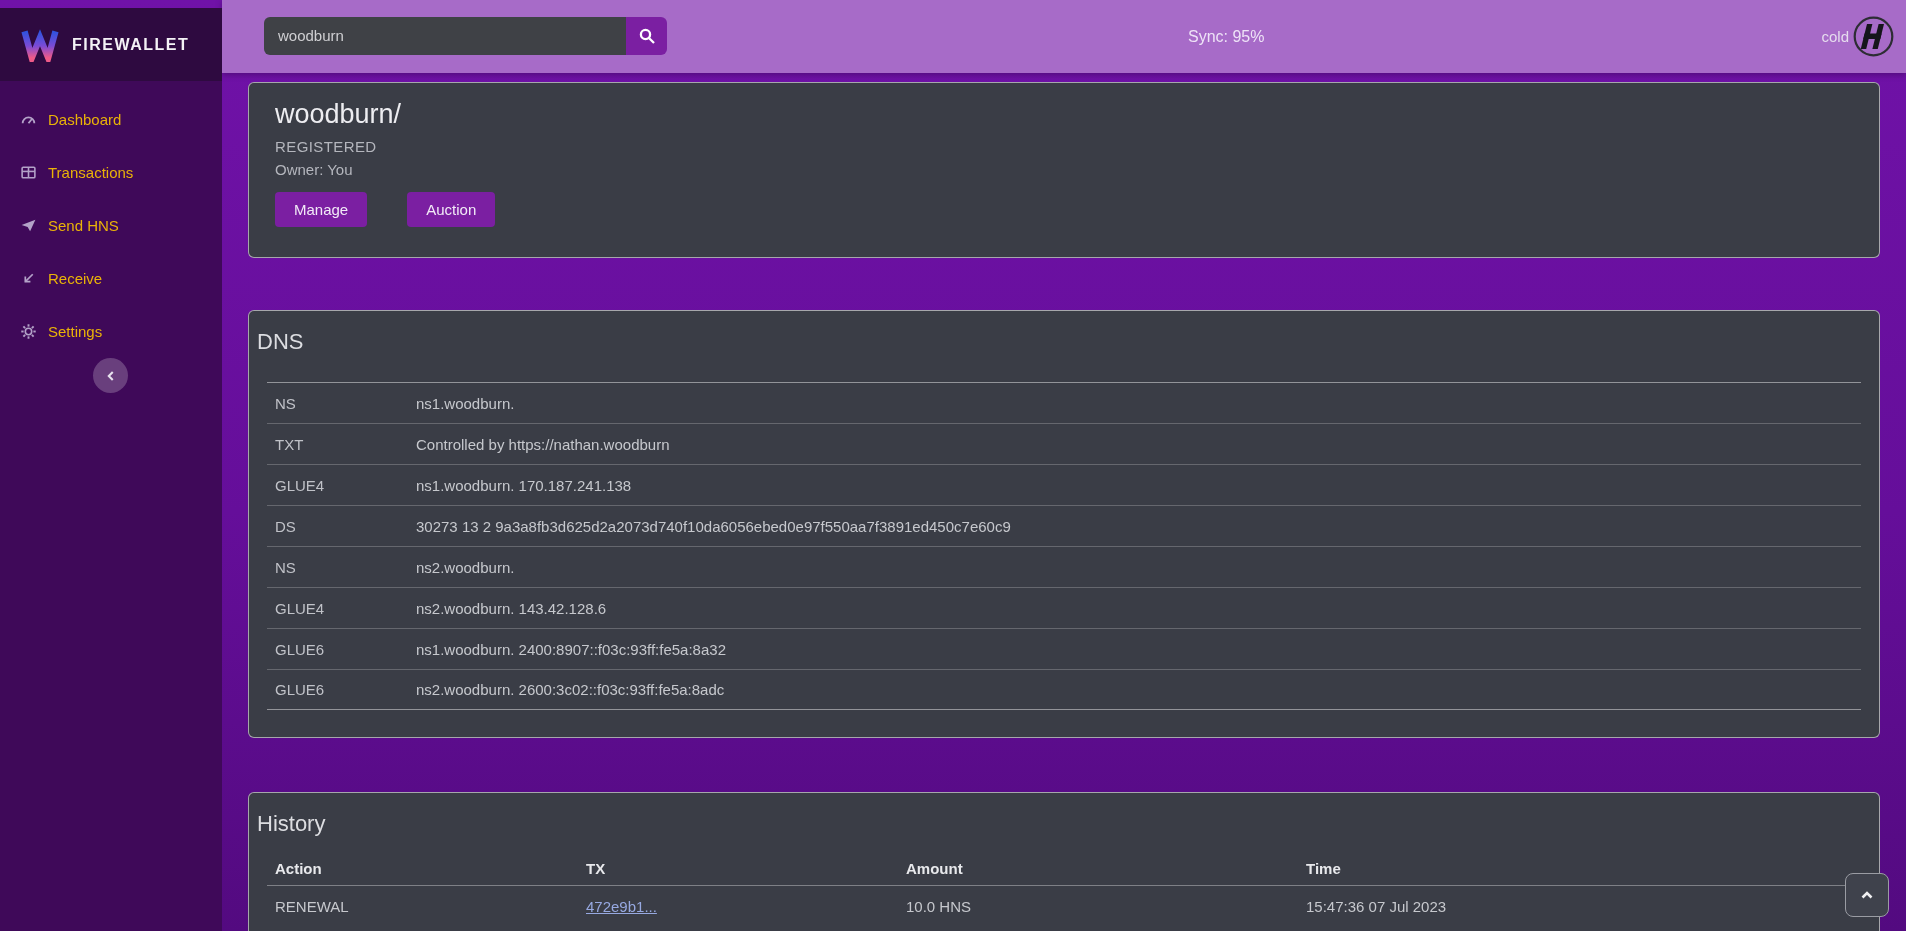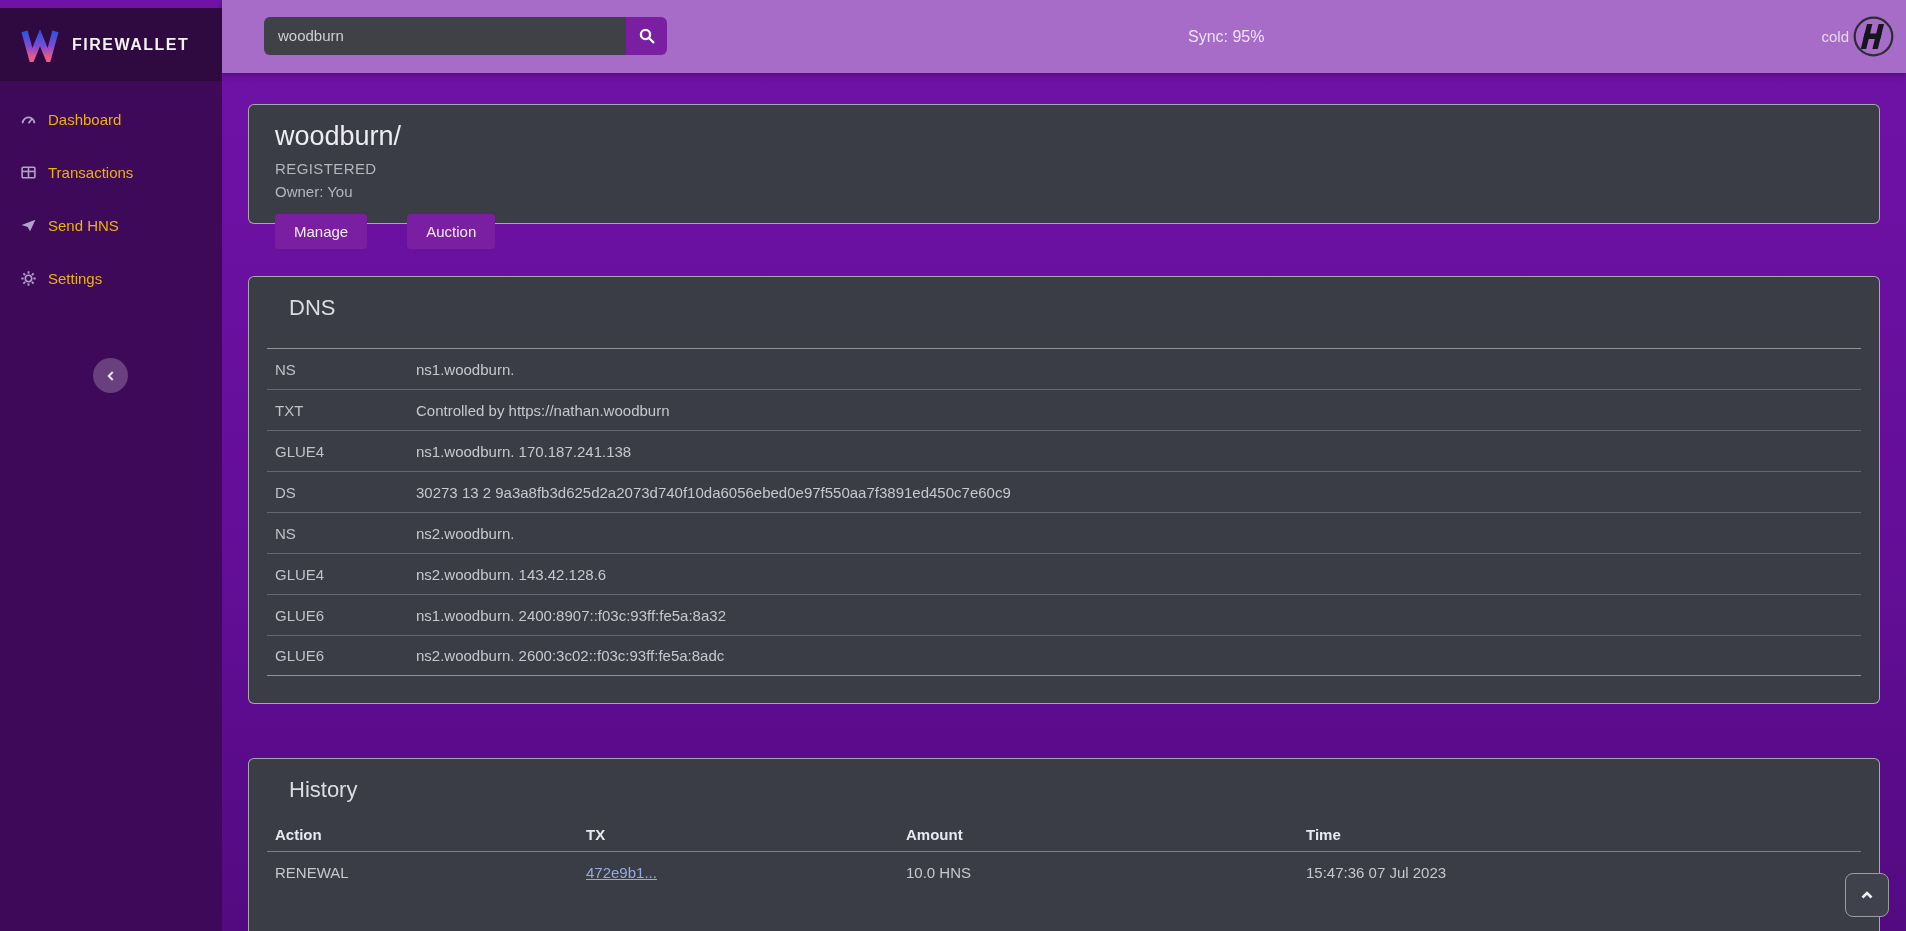--- a/index.html
+++ b/index.html
@@ -61,34 +61,34 @@
   }
   .wallet-mode { font-size:15px; color:#e6dcee; }
   .hns-logo { width:41px; height:41px; display:inline-flex; cursor:pointer; }
 
   
   .main { margin-left:222px; padding-top:73px; }
   .card {
     margin:0 26px; background:#3a3d46; border:1px solid rgba(255,255,255,0.55);
     border-radius:6px; position:relative;
   }
-  .card-domain { margin-top:31px; height:120px; padding:16px 26px; }
+  .card-domain { margin-top:9px; height:176px; padding:16px 26px; }
   .domain-name { font-size:27px; color:#ededf1; font-weight:400; }
   .domain-status { font-size:15px; color:#b4b6bd; margin-top:8px; letter-spacing:0.4px; }
   .domain-owner { font-size:15px; color:#b4b6bd; margin-top:6px; }
   .btn-row { margin-top:14px; display:flex; gap:40px; }
   .btn {
     background:#7b1fa2; color:#f2eaf7; border:none; border-radius:4px;
     font-size:15px; padding:9px 19px; cursor:pointer;
     font-family:"Liberation Sans", sans-serif;
   }
   .expires { position:absolute; right:26px; top:24px; font-size:26px; color:#e6e6ea; }
 
   .card-dns { margin-top:52px; height:428px; padding-top:18px; }
-  .card-title { font-size:22px; color:#dcdde1; font-weight:400; padding:0 40px; }
+  .card-title { font-size:22px; color:#dcdde1; font-weight:400; padding:0 8px; }
   .dns-table { margin:27px 18px 0 18px; }
   .dns-row {
     display:grid; grid-template-columns:141px auto; align-items:center;
     height:41px; padding-left:8px; font-size:15px; color:#c6c8cd;
     border-top:1px solid rgba(255,255,255,0.22);
   }
   .dns-row:first-child { border-top:1px solid rgba(255,255,255,0.45); }
   .dns-row:last-child { border-bottom:1px solid rgba(255,255,255,0.45); }
   .dns-type { color:#c0c2c8; }
 
@@ -154,20 +154,29 @@
       </span>
       <span class="nav-label">Transactions</span>
     </div>
     <div class="nav-item">
       <span class="nav-icon">
         <svg viewBox="0 0 16 16" fill="currentColor">
           <polygon points="1.5,7.5 14.5,2.5 9.5,13.5 7.2,9.3"></polygon>
         </svg>
       </span>
       <span class="nav-label">Send HNS</span>
+    </div>
+    <div class="nav-item">
+      <span class="nav-icon">
+        <svg viewBox="0 0 16 16" fill="none" stroke="currentColor" stroke-width="1.6">
+          <line x1="12" y1="4" x2="5" y2="11"></line>
+            <polyline points="5,6.2 5,11 9.8,11"></polyline>
+        </svg>
+      </span>
+      <span class="nav-label">Receive</span>
     </div>
     <div class="nav-item">
       <span class="nav-icon">
         <svg viewBox="0 0 16 16" fill="none" stroke="currentColor" stroke-width="1.5">
           <circle cx="8" cy="8" r="3"></circle>
           <g stroke-width="1.8">
             <line x1="8" y1="1.2" x2="8" y2="3.4"></line>
               <line x1="8" y1="12.6" x2="8" y2="14.8"></line>
             <line x1="1.2" y1="8" x2="3.4" y2="8"></line>
               <line x1="12.6" y1="8" x2="14.8" y2="8"></line>

